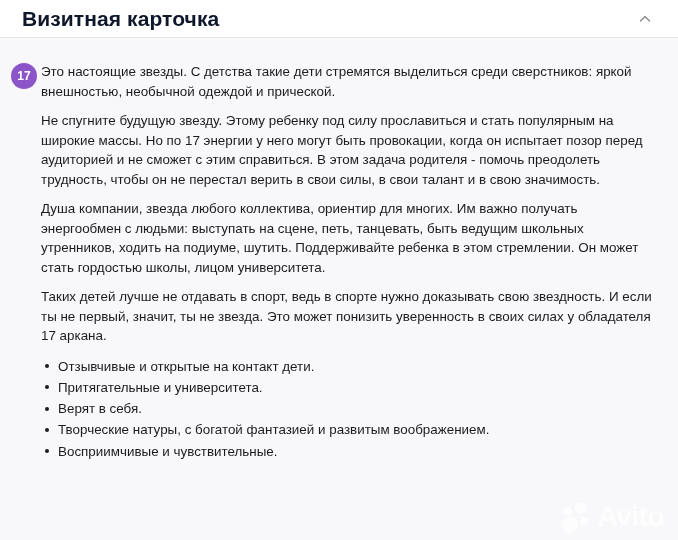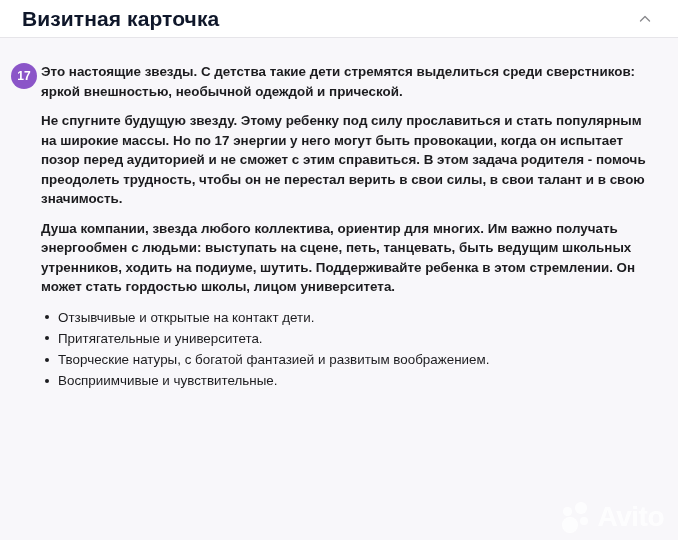--- a/index.html
+++ b/index.html
@@ -46,21 +46,21 @@
     font-size: 12px; font-weight: bold;
     display: flex; align-items: center; justify-content: center;
   }
   .text-col {
     flex: 1;
     min-width: 0;
     font-size: 13.4px;
     line-height: 19.5px;
     color: #1c1c1f;
   }
-  .text-col p { margin: 0 0 10px; font-weight: bold; }
+  .text-col p { margin: 0 0 10px; }
   .traits {
     list-style: none;
     margin: 2px 0 0;
     padding: 0;
   }
   .traits li {
     position: relative;
     padding-left: 17px;
     line-height: 21.3px;
   }
@@ -109,24 +109,26 @@
     </button>
   </div>
 
   <div class="content">
     <div class="badge">17</div>
 
     <div class="text-col">
       <p>Это настоящие звезды. С детства такие дети стремятся выделиться среди сверстников: яркой внешностью, необычной одеждой и прической.</p>
       <p>Не спугните будущую звезду. Этому ребенку под силу прославиться и стать популярным на широкие массы. Но по 17 энергии у него могут быть провокации, когда он испытает позор перед аудиторией и не сможет с этим справиться. В этом задача родителя - помочь преодолеть трудность, чтобы он не перестал верить в свои силы, в свои талант и в свою значимость.</p>
       <p>Душа компании, звезда любого коллектива, ориентир для многих. Им важно получать энергообмен с людьми: выступать на сцене, петь, танцевать, быть ведущим школьных утренников, ходить на подиуме, шутить. Поддерживайте ребенка в этом стремлении. Он может стать гордостью школы, лицом университета.</p>
+      <p>Таких детей лучше не отдавать в спорт, ведь в спорте нужно доказывать свою звездность. И если ты не первый, значит, ты не звезда. Это может понизить уверенность в своих силах у обладателя 17 аркана.</p>
 
       <ul class="traits">
         <li>Отзывчивые и открытые на контакт дети.</li>
         <li>Притягательные и университета.</li>
+        <li>Верят в себя.</li>
         <li>Творческие натуры, с богатой фантазией и развитым воображением.</li>
         <li>Восприимчивые и чувствительные.</li>
 
       </ul>
     </div>
   </div>
 
   <div class="watermark">
     <span class="avito-dots">
       <span class="dot-tl"></span>

